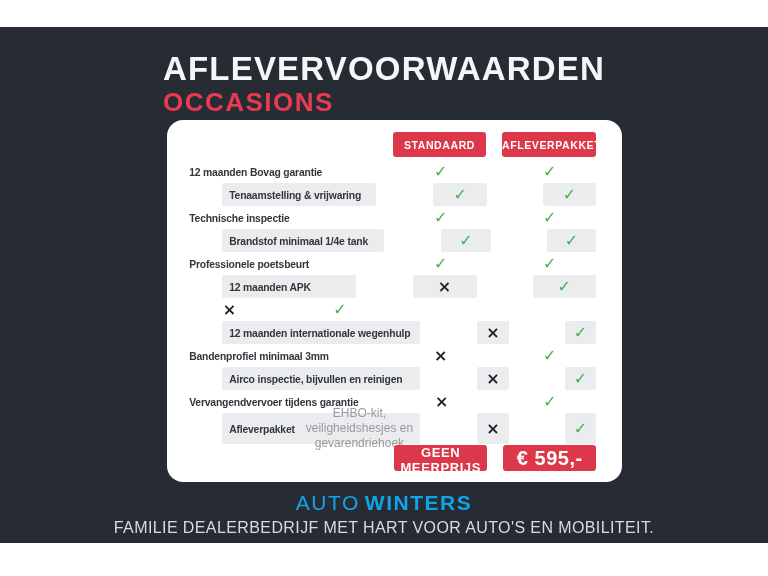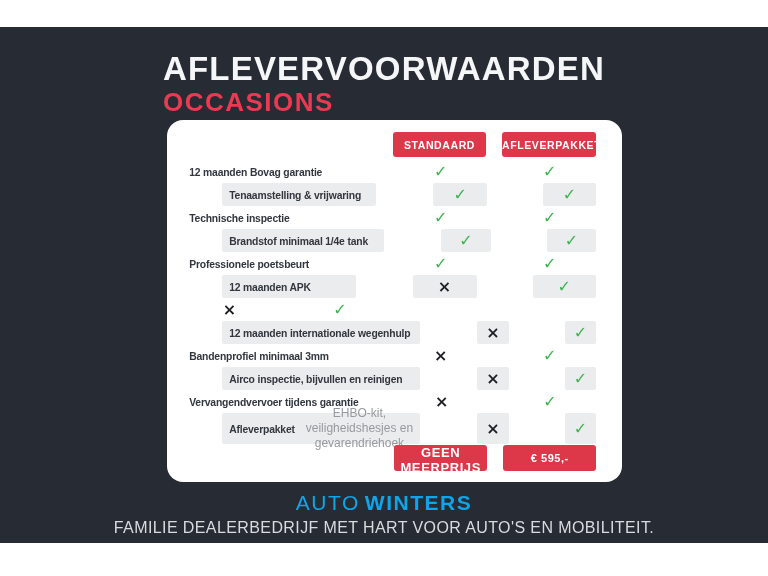--- a/index.html
+++ b/index.html
@@ -75,21 +75,21 @@
   .mark.cross { color: #1d1f24; font-size: 16px; }
   .pill {
     display: block; width: 100%; height: 100%;
     background: #dc3849; border: none; border-radius: 3px;
     color: #ffffff; font-family: inherit; font-weight: 700;
     text-align: center; padding: 0; cursor: pointer;
     letter-spacing: 0.6px;
   }
   .pill-header { font-size: 10.5px; }
   .pill-small { font-size: 13px; }
-  .pill-price { font-size: 11px; letter-spacing: 0.5px; }
+  .pill-price { font-size: 20px; letter-spacing: 0.5px; }
   
   .brand-footer {
     position: absolute; left: 0; top: 464px; width: 100%;
     text-align: center;
   }
   .brand { font-size: 21px; letter-spacing: 1.5px; color: #0ea5e9; white-space: nowrap; }
   .brand-first { font-weight: 400; }
   .brand-second { font-weight: 700; margin-left: 5px; }
   .tagline {
     margin-top: 4px;

